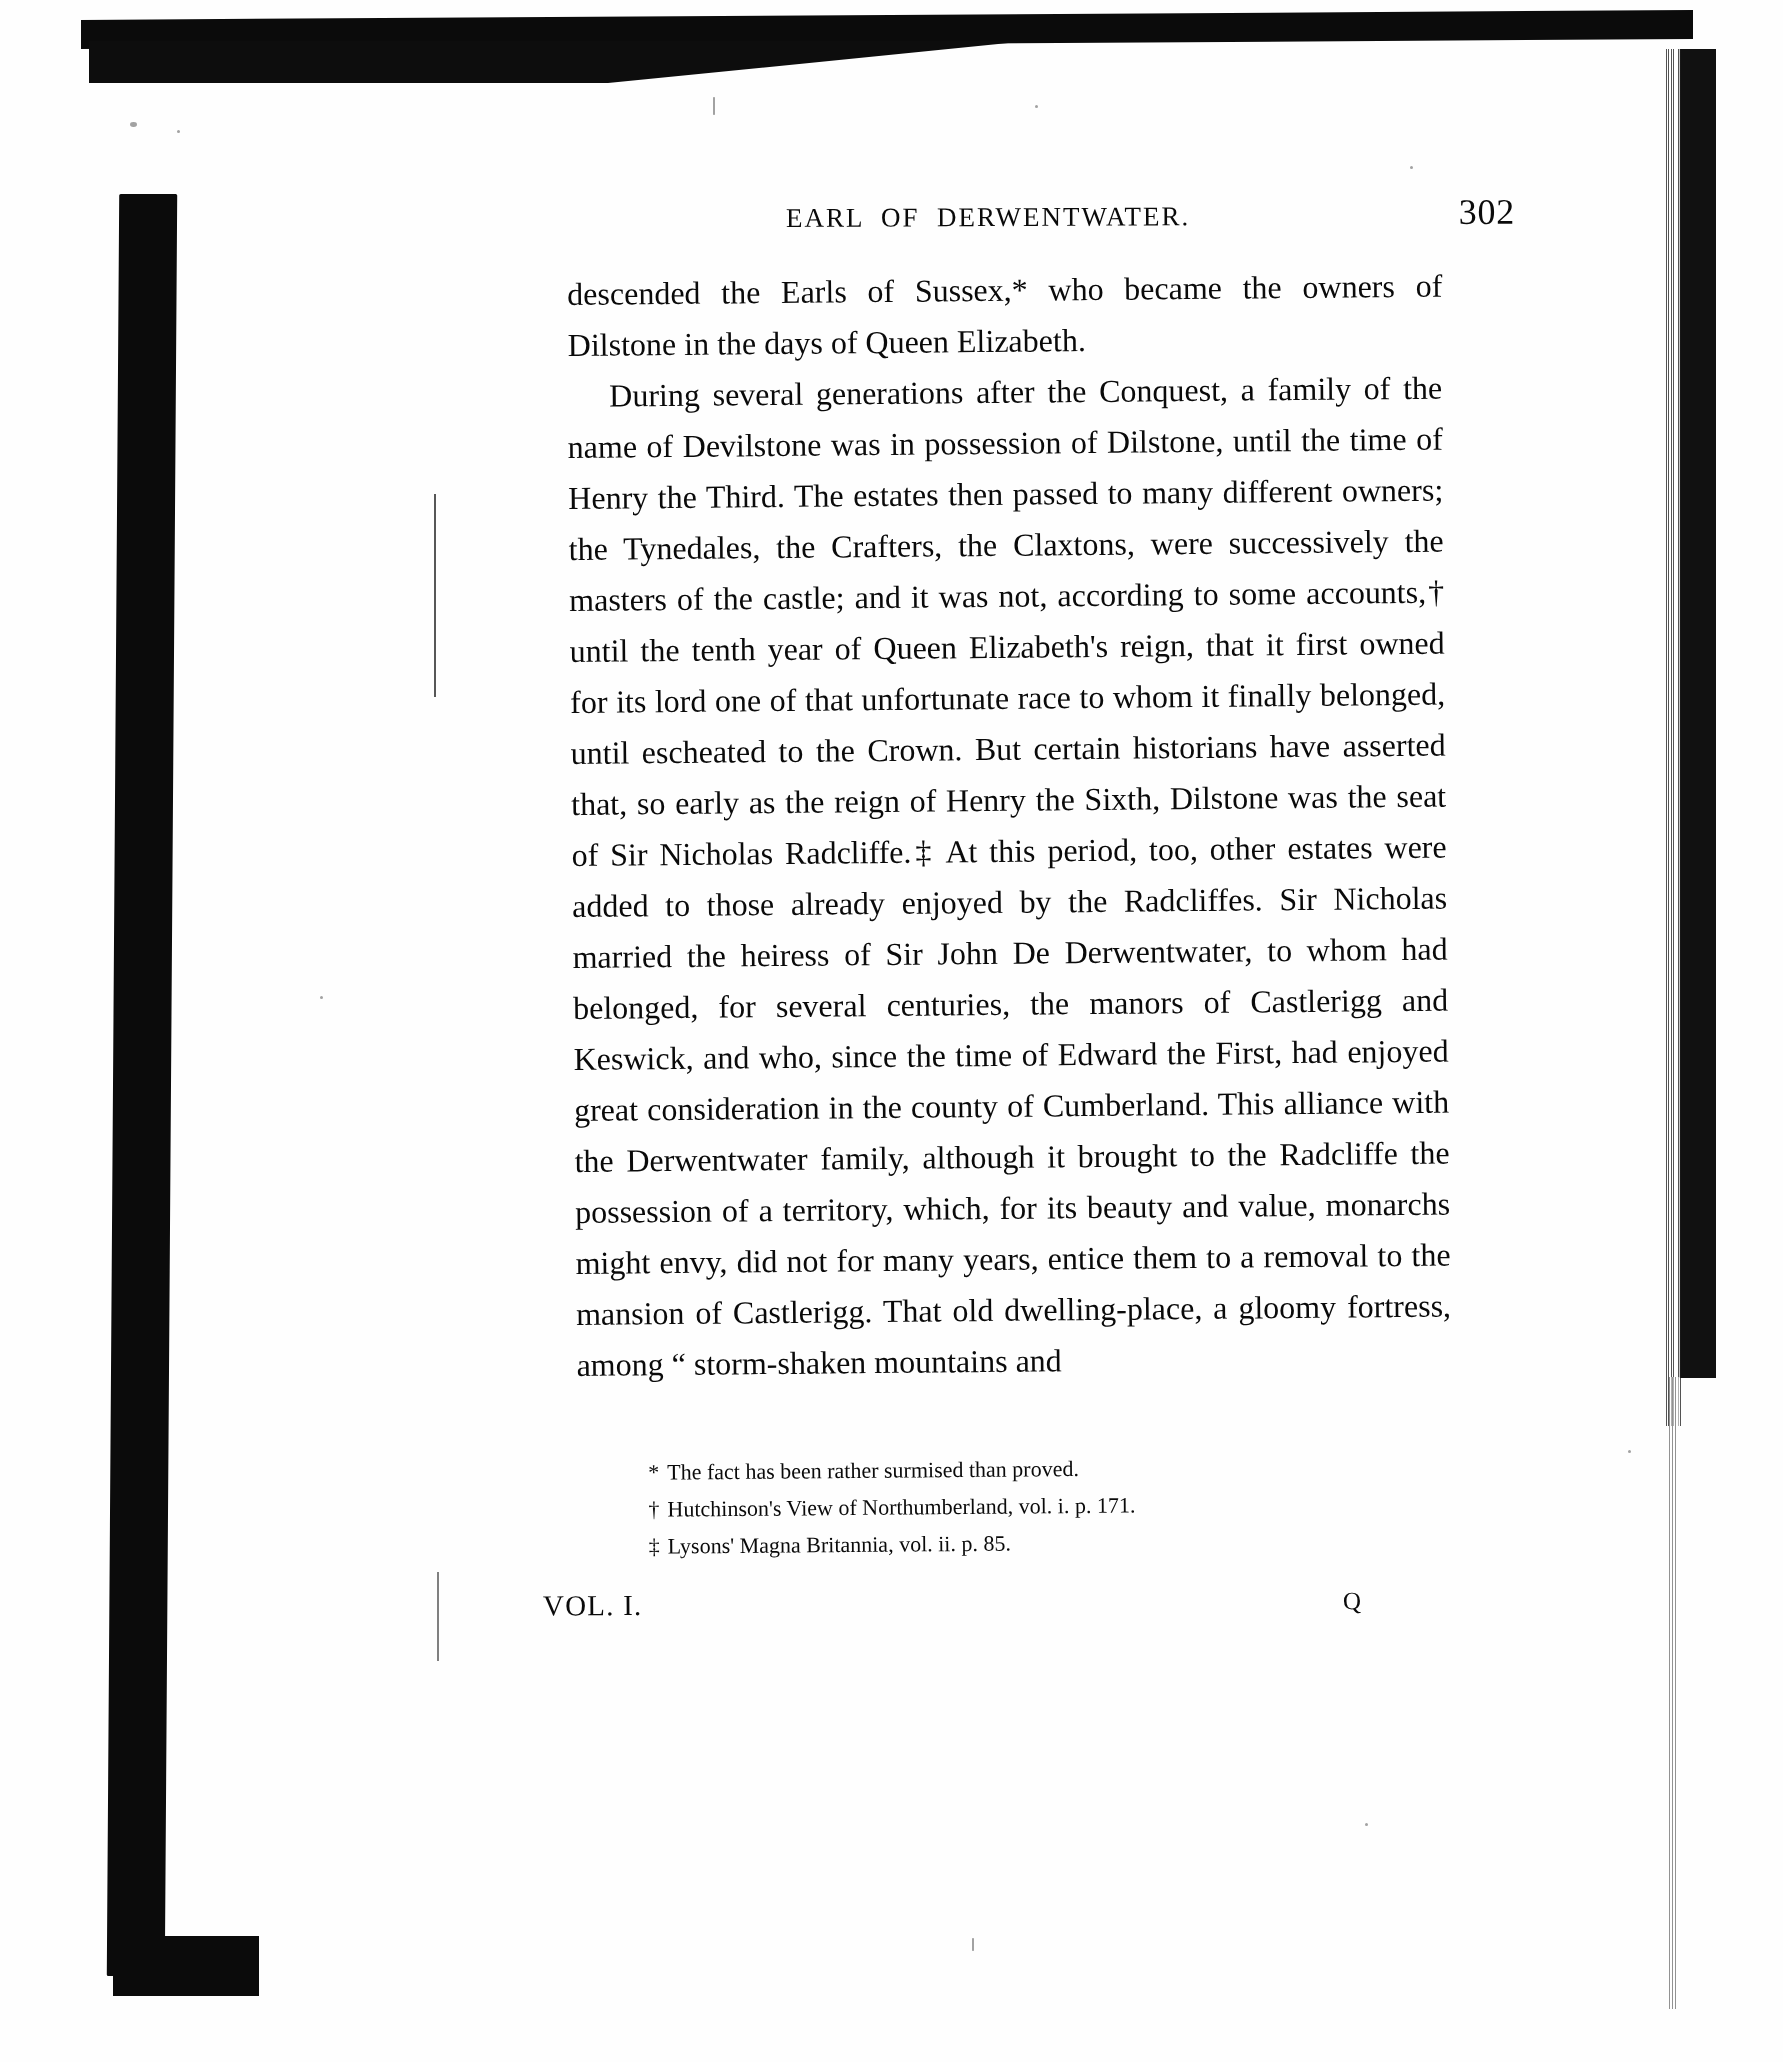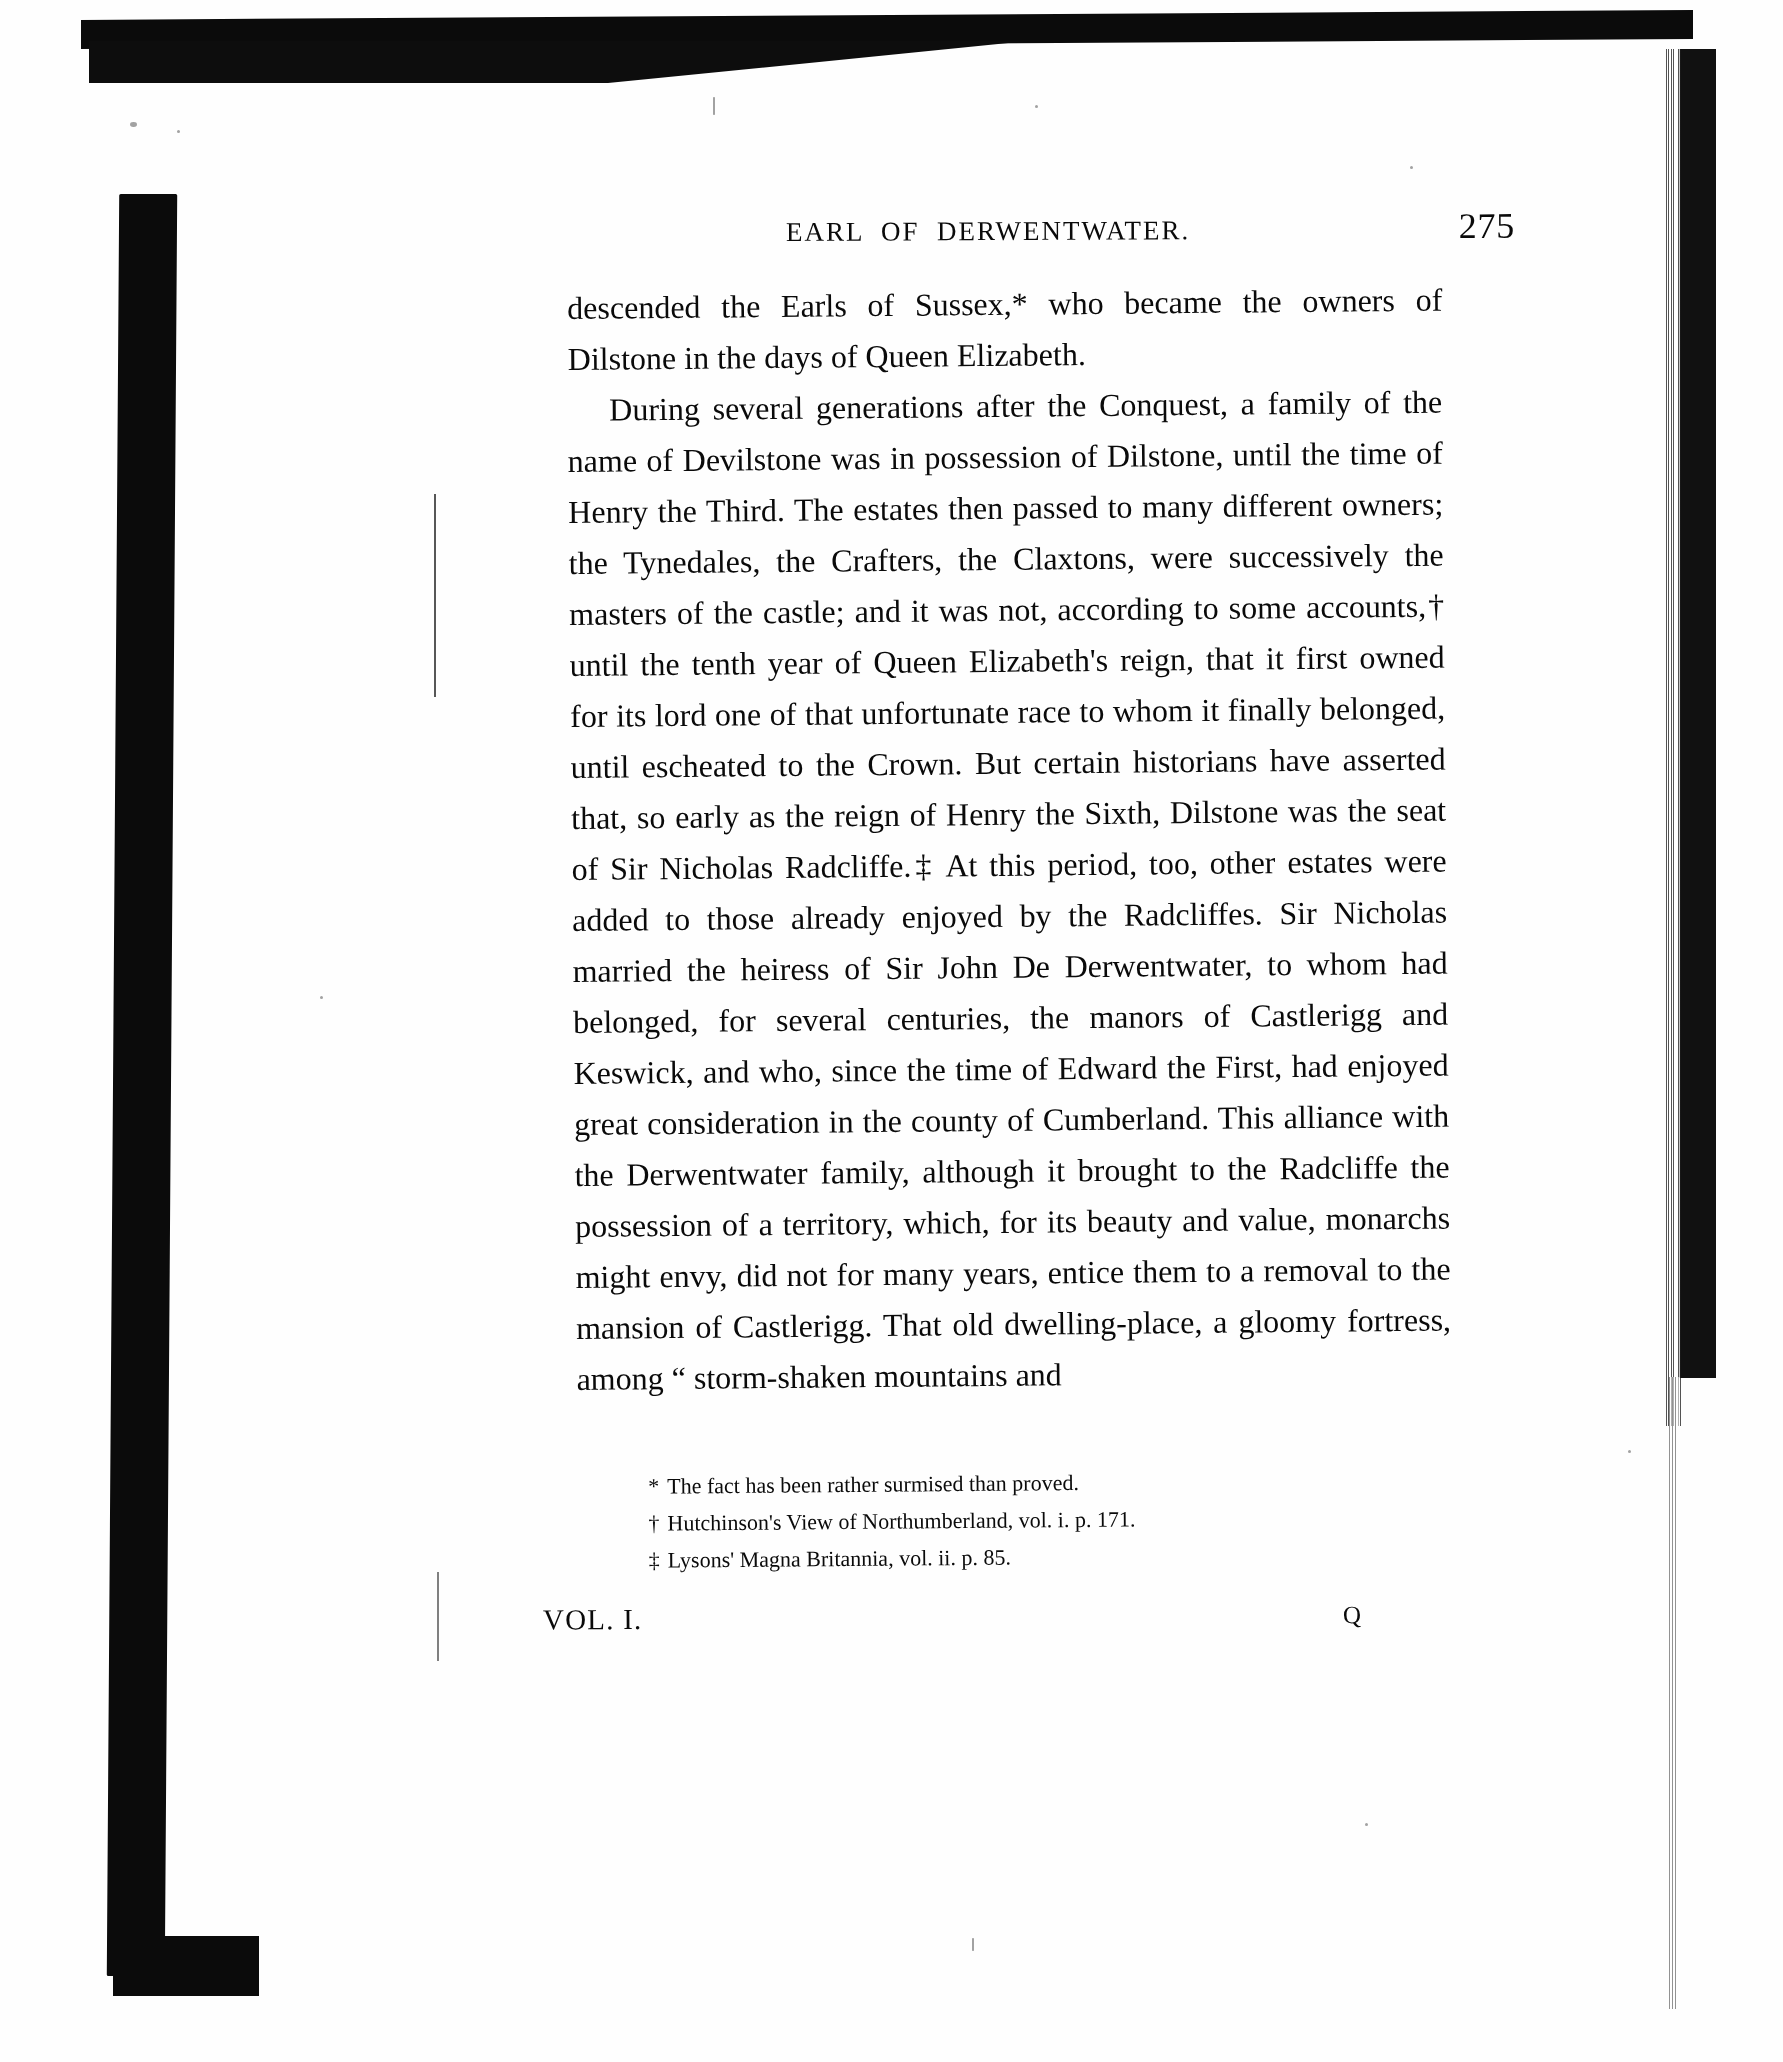--- a/index.html
+++ b/index.html
@@ -102,21 +102,21 @@
     width: 2.4px;
     height: 89px;
     background: #4a4a4a;
     opacity: .7;
   }
 
   
   .content {
     position: absolute;
     left: 567px;
-    top: 207px;
+    top: 193px;
     width: 875px;
   }
 
   .running-head {
     display: flex;
     align-items: baseline;
     justify-content: space-between;
     margin-bottom: 34px;
     transform: rotate(-0.25deg);
   }
@@ -203,21 +203,21 @@
   <div class="dot" style="left:1035px;top:105px;"></div>
   <div class="dot" style="left:1628px;top:1450px;"></div>
   <div class="dot" style="left:972px;top:1938px;width:2.4px;height:13px;border-radius:0.8px;"></div>
   <div class="dot" style="left:320px;top:996px;"></div>
   <div class="dot" style="left:1365px;top:1823px;"></div>
 
   <div class="content">
 
     <div class="running-head">
       <span class="head-title">EARL  OF  DERWENTWATER.</span>
-      <span class="page-num">275</span>
+      <span class="page-num">302</span>
     </div>
 
     <p class="para">descended the Earls of Sussex,* who became the owners of Dilstone in the days of Queen Elizabeth.</p>
     <p class="para indent">During several generations after the Conquest, a family of the name of Devilstone was in possession of Dilstone, until the time of Henry the Third. The estates then passed to many different owners; the Tynedales, the Crafters, the Claxtons, were successively the masters of the castle; and it was not, according to some accounts,† until the tenth year of Queen Elizabeth's reign, that it first owned for its lord one of that unfortunate race to whom it finally belonged, until escheated to the Crown. But certain historians have asserted that, so early as the reign of Henry the Sixth, Dilstone was the seat of Sir Nicholas Radcliffe.‡ At this period, too, other estates were added to those already enjoyed by the Radcliffes. Sir Nicholas married the heiress of Sir John De Derwentwater, to whom had belonged, for several centuries, the manors of Castlerigg and Keswick, and who, since the time of Edward the First, had enjoyed great consideration in the county of Cumberland. This alliance with the Derwentwater family, although it brought to the Radcliffe the possession of a territory, which, for its beauty and value, monarchs might envy, did not for many years, entice them to a removal to the mansion of Castlerigg. That old dwelling-place, a gloomy fortress, among “ storm-shaken mountains and</p>
 
     <div class="notes">
       <div class="note">
         <span class="marker">*</span><span>The fact has been rather surmised than proved.</span>
       </div>
       <div class="note">

